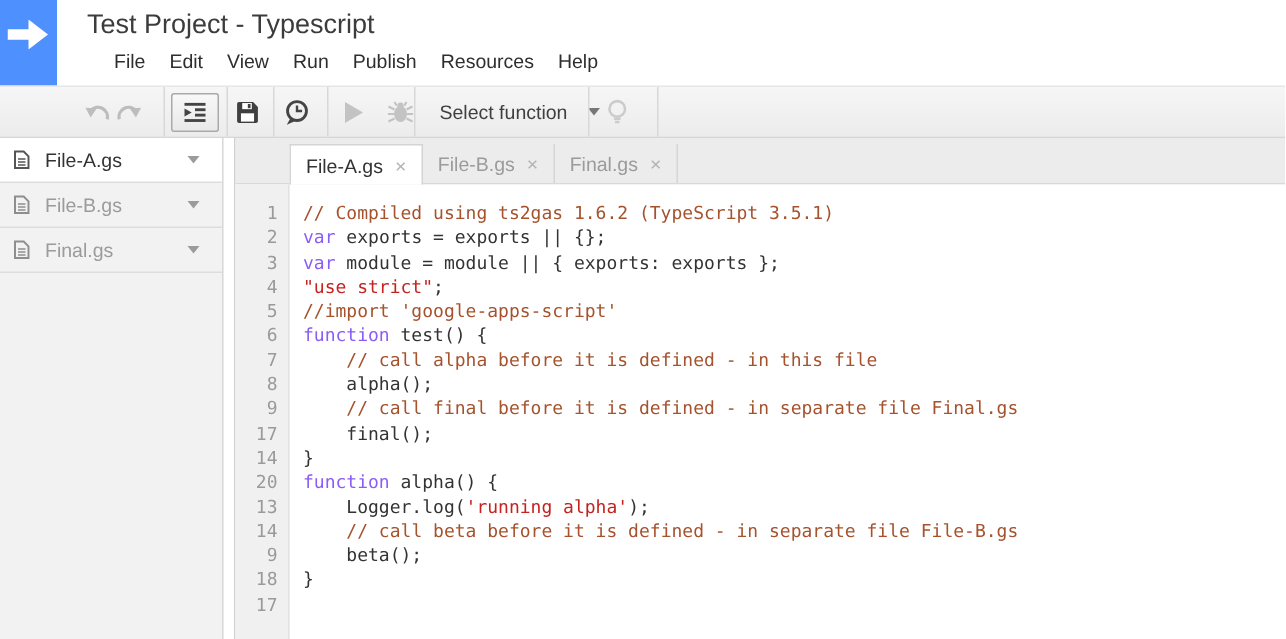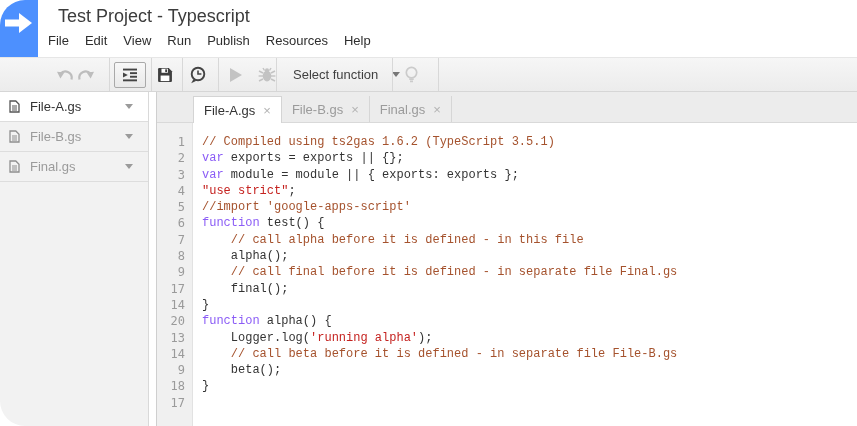--- a/index.html
+++ b/index.html
@@ -1,24 +1,24 @@
 <!DOCTYPE html>
 <html><head>
 <meta charset="utf-8">
 <style>
   html,body{margin:0;padding:0;background:#fff;}
   .screen{position:relative;width:857px;height:426px;overflow:hidden;
-          font-family:"Liberation Sans",sans-serif;background:#fff;border-radius:25px;}
+          font-family:"Liberation Sans",sans-serif;background:#fff;}
 
   
   .header{position:absolute;top:0;left:0;right:0;height:57px;background:#fff;}
   .logo{position:absolute;top:0;left:0;width:38px;height:57px;background:#4d90fe;}
   .logo svg{position:absolute;left:5px;top:13px;}
   .title{position:absolute;left:58px;top:6px;font-size:18px;color:#3c3c3c;white-space:nowrap;}
-  .menubar{position:absolute;left:48px;top:33px;display:flex;gap:16px;}
+  .menubar{position:absolute;left:76px;top:33px;display:flex;gap:16px;}
   .mi{font-size:13px;color:#2e2e2e;cursor:pointer;}
 
   
   .toolbar{position:absolute;top:57px;left:0;right:0;height:35px;box-sizing:border-box;
            background:linear-gradient(#f6f6f6,#ececec);
            border-top:1px solid #e6e6e6;border-bottom:1px solid #d6d6d6;padding-left:24px;}
   .tbi{position:absolute;top:0;height:33px;display:flex;align-items:center;justify-content:center;cursor:pointer;}
   .tbdiv{position:absolute;top:0;width:1px;height:33px;background:#d8d8d8;}
   .indent-btn{position:absolute;left:114px;top:4px;width:32px;height:26px;box-sizing:border-box;
               border:1px solid #a9a9a9;border-radius:2px;cursor:pointer;
@@ -48,21 +48,21 @@
        font-size:13px;color:#9b9b9b;border-right:1px solid #d6d6d6;cursor:pointer;}
   .tab.active{background:#fff;color:#333;border:1px solid #d4d4d4;border-bottom:none;
               height:27px;margin-bottom:-1px;position:relative;z-index:2;}
   .tab-close{color:#b3b3b3;font-size:13px;line-height:1;cursor:pointer;}
 
   .codearea{position:absolute;top:31px;left:0;right:0;bottom:0;display:flex;background:#fff;
             font-family:"DejaVu Sans Mono",monospace;font-size:12px;line-height:16.3px;}
   .gutter{width:36px;box-sizing:border-box;background:#f0f0f0;border-right:1px solid #e2e2e2;
           color:#9a9a9a;text-align:right;padding:11px 7px 0 0;flex:0 0 auto;}
   .code{margin:0;padding:11px 0 0 9px;white-space:pre;color:#333;flex:1;cursor:text;}
-  .cl{min-height:16.3px;font-family:Liberation Mono, monospace;}
+  .cl{min-height:16.3px;}
   .tok-k{color:#8b5cf6;}
   .tok-s{color:#c5221f;}
   .tok-c{color:#a5522d;}
 </style>
 </head>
 <body>
 
 <div class="screen">
 
   <div class="header">

